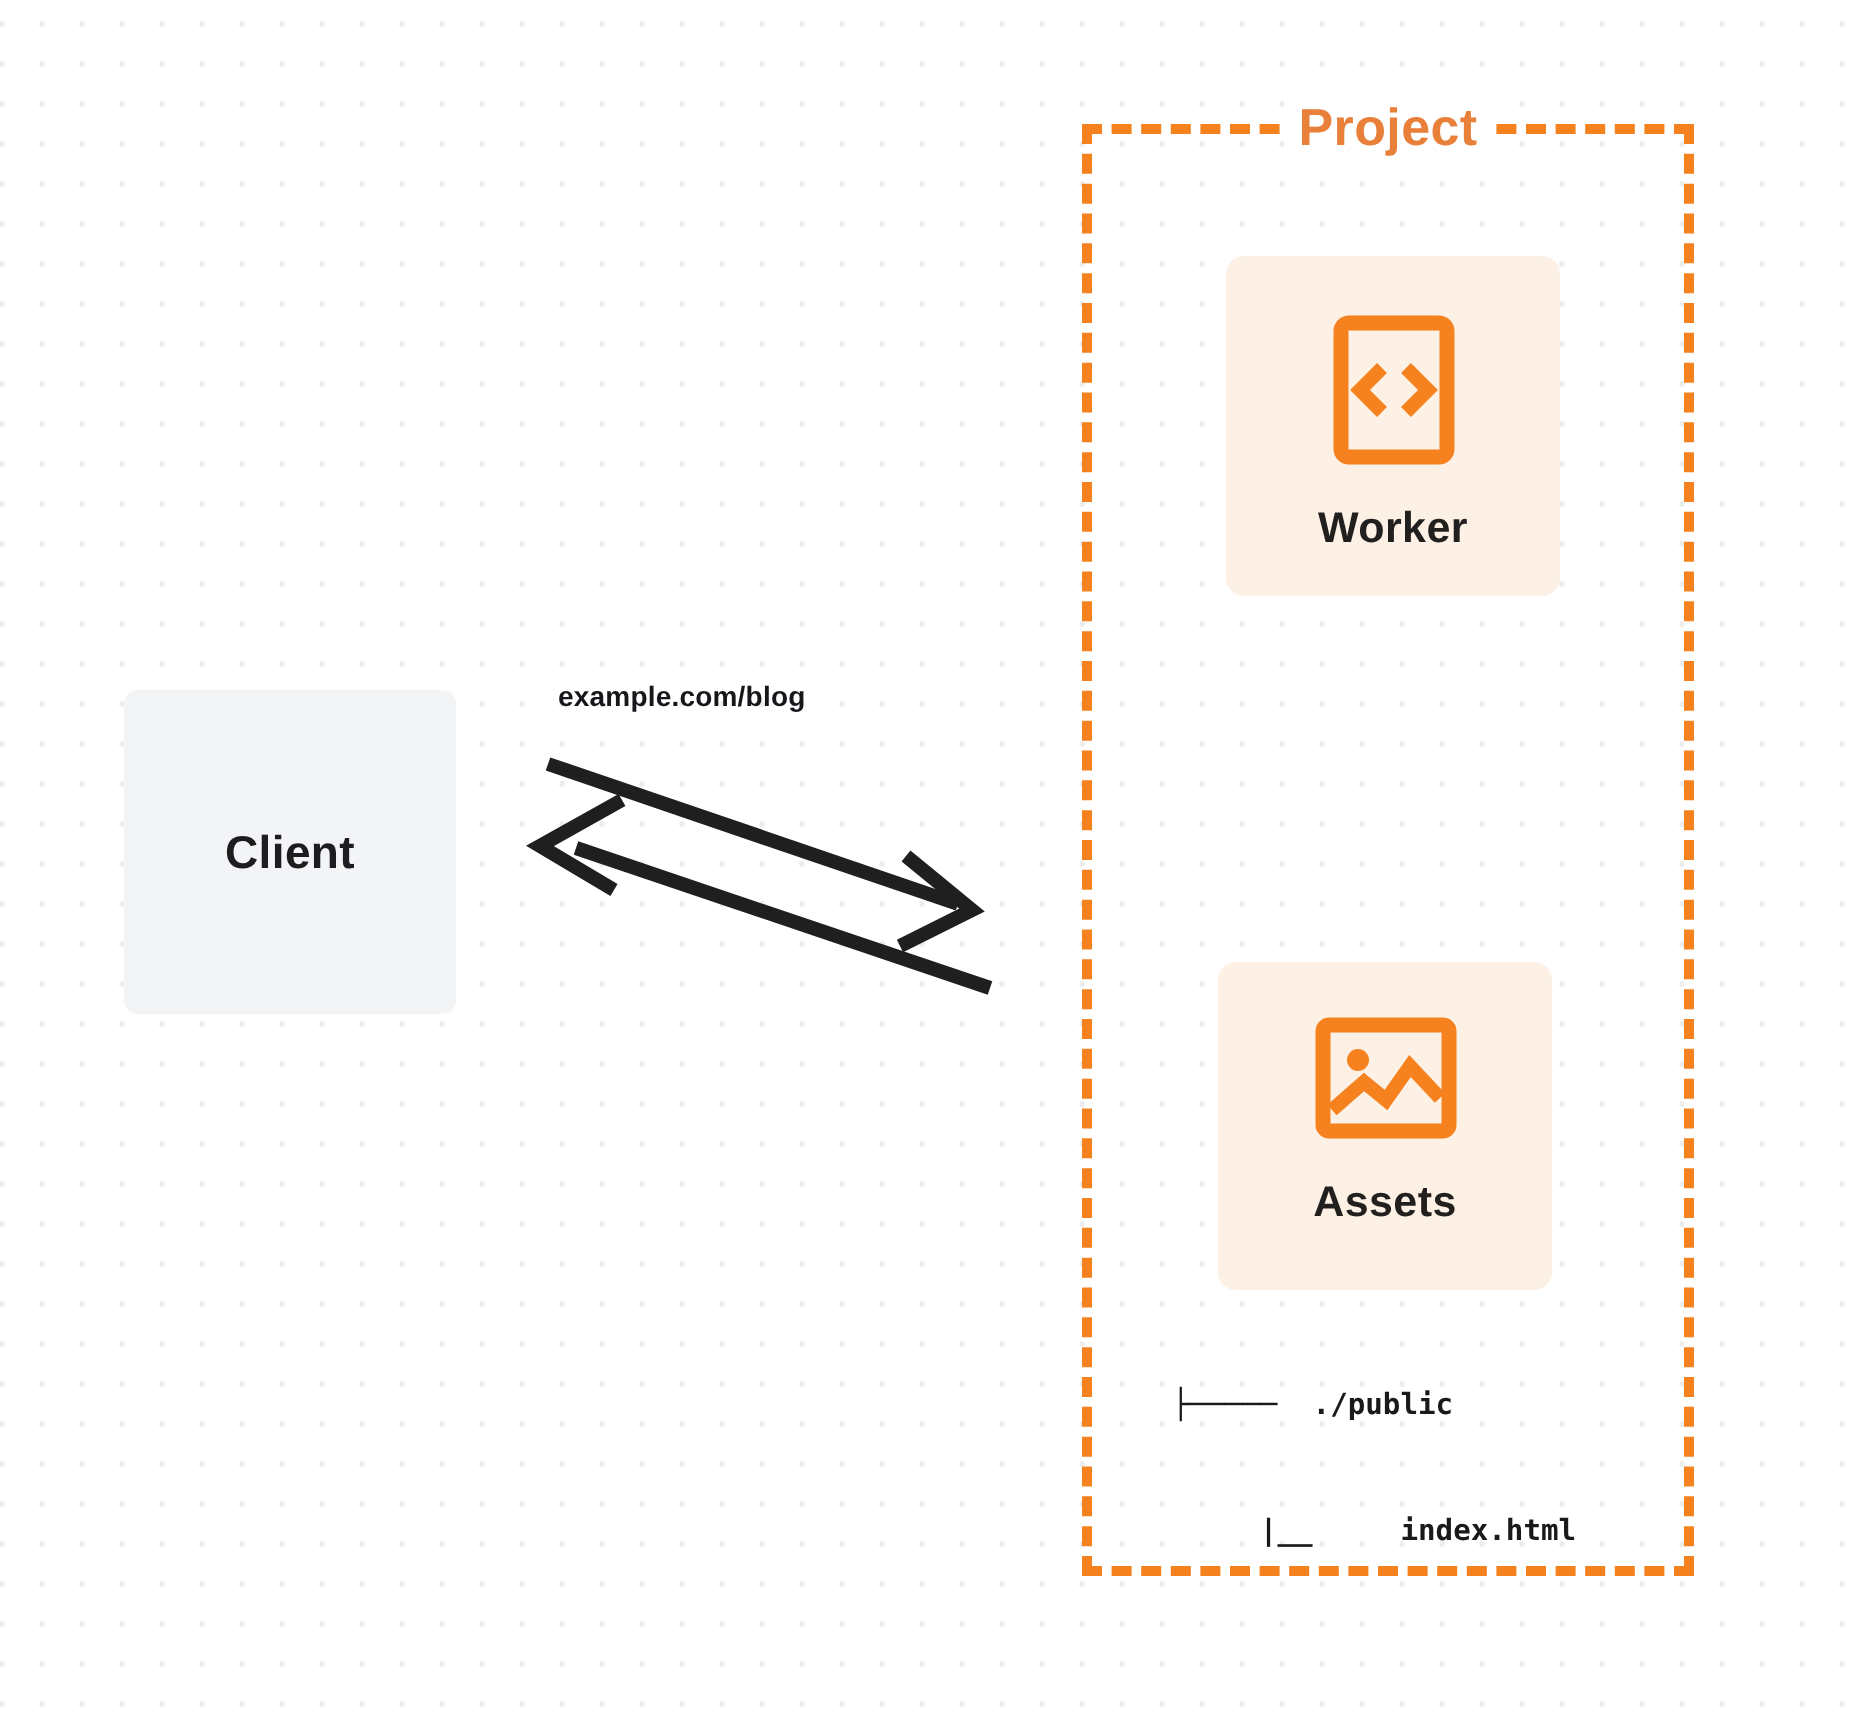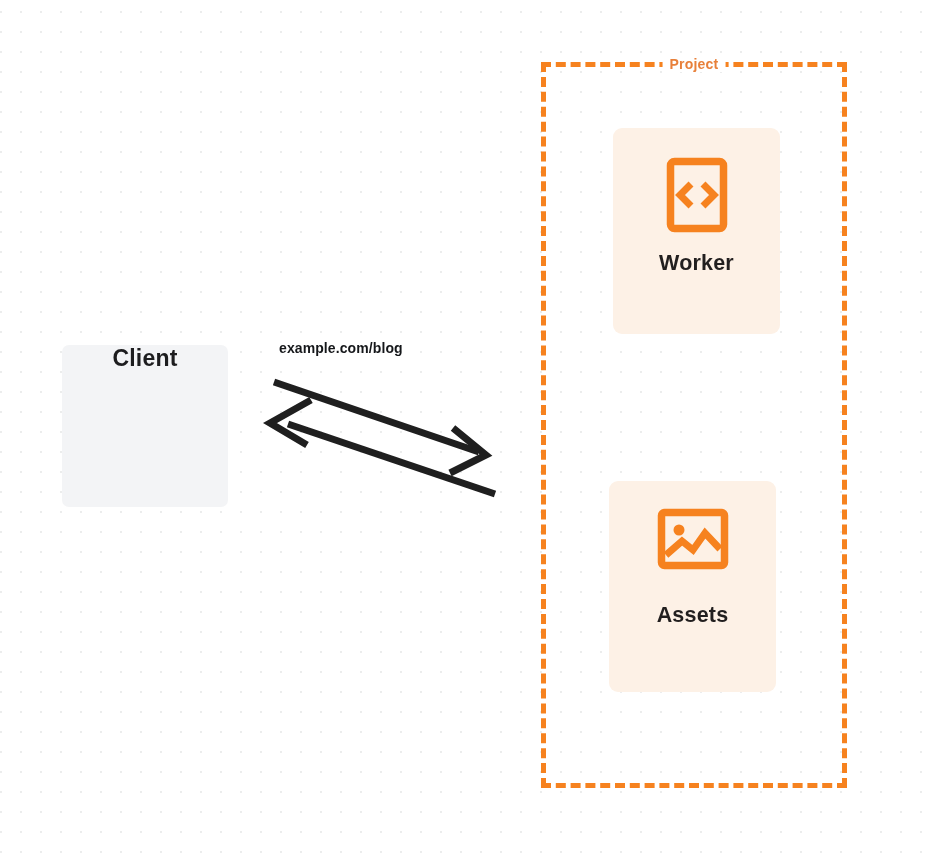--- a/index.html
+++ b/index.html
@@ -28,21 +28,21 @@
   
   #client-box {
     position: absolute;
     left: 62px;
     top: 345px;
     width: 166px;
     height: 162px;
     background: #f3f4f6;
     border-radius: 7px;
     display: flex;
-    align-items: flex-start;
+    align-items: center;
     justify-content: center;
   }
   #client-box .box-label {
     font-size: 23px;
     font-weight: bold;
     color: #1d1d1f;
     letter-spacing: 0.2px;
   }
 
   
@@ -78,50 +78,49 @@
     border: 5px dashed #f6821f;
     background: transparent;
   }
   #project-label {
     position: absolute;
     left: 50%;
     top: -3px;
     transform: translate(-50%, -50%);
     background: #ffffff;
     padding: 0 7px;
-    font-size: 14px;
+    font-size: 26px;
     font-weight: bold;
     color: #e8803a;
     letter-spacing: 0.2px;
     white-space: nowrap;
   }
 
   
   .service-card {
     position: absolute;
     width: 167px;
     background: #fdf1e6;
     border-radius: 9px;
     display: flex;
     flex-direction: column;
     align-items: center;
     box-sizing: border-box;
   }
   #worker-card {
     left: 613px;
     top: 128px;
-    height: 206px;
+    height: 170px;
     padding-top: 29px;
   }
   #assets-card {
     left: 609px;
     top: 481px;
-    height: 211px;
+    height: 164px;
     padding-top: 27px;
-    gap: 15px;
   }
   .service-card .card-icon {
     display: block;
     margin-bottom: 14px;
   }
   .service-card .card-title {
     font-size: 21.5px;
     font-weight: bold;
     color: #221f1f;
     letter-spacing: 0.2px;
@@ -187,16 +186,18 @@
       <svg width="72" height="62" viewBox="0 0 72 62" xmlns="http://www.w3.org/2000/svg">
         <rect x="4.5" y="4.5" width="63" height="53" rx="3" ry="3" fill="none" stroke="#f6821f" stroke-width="7.5"></rect>
         <circle cx="22" cy="22" r="5.5" fill="#f6821f"></circle>
         <polyline points="9,47 25,33 36,42 48,25 63,41" fill="none" stroke="#f6821f" stroke-width="7" stroke-linecap="butt" stroke-linejoin="miter"></polyline>
       </svg>
     </span>
     <span class="card-title">Assets</span>
   </div>
 
   <div id="file-tree">
+    <span class="tree-row">├─────  ./public</span>
+    <span class="tree-row">     |__     index.html</span>
     
   </div>
 
 </div>
 
 </body></html>

